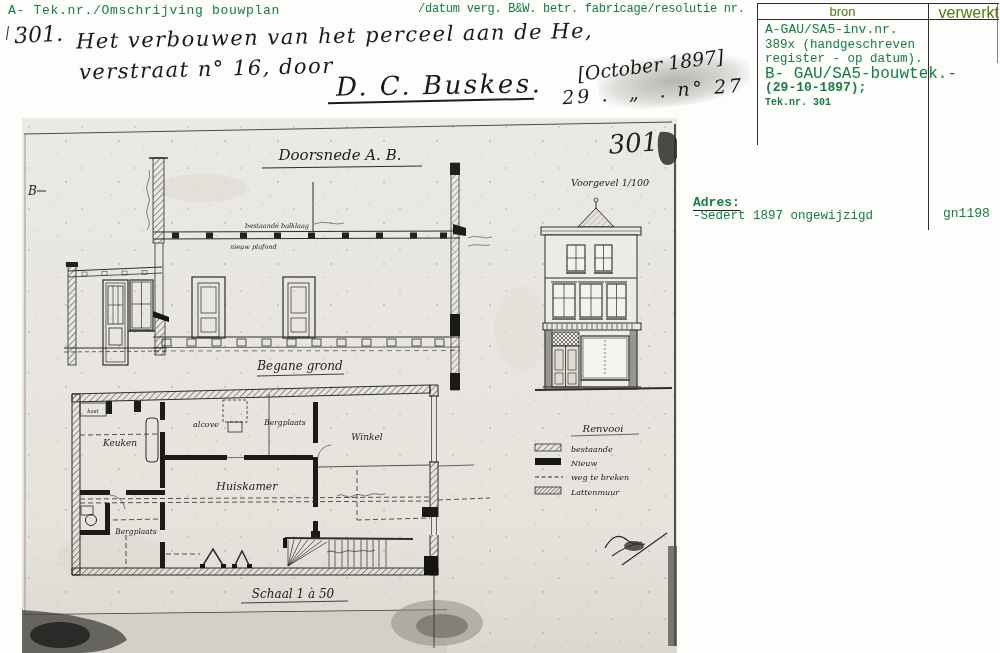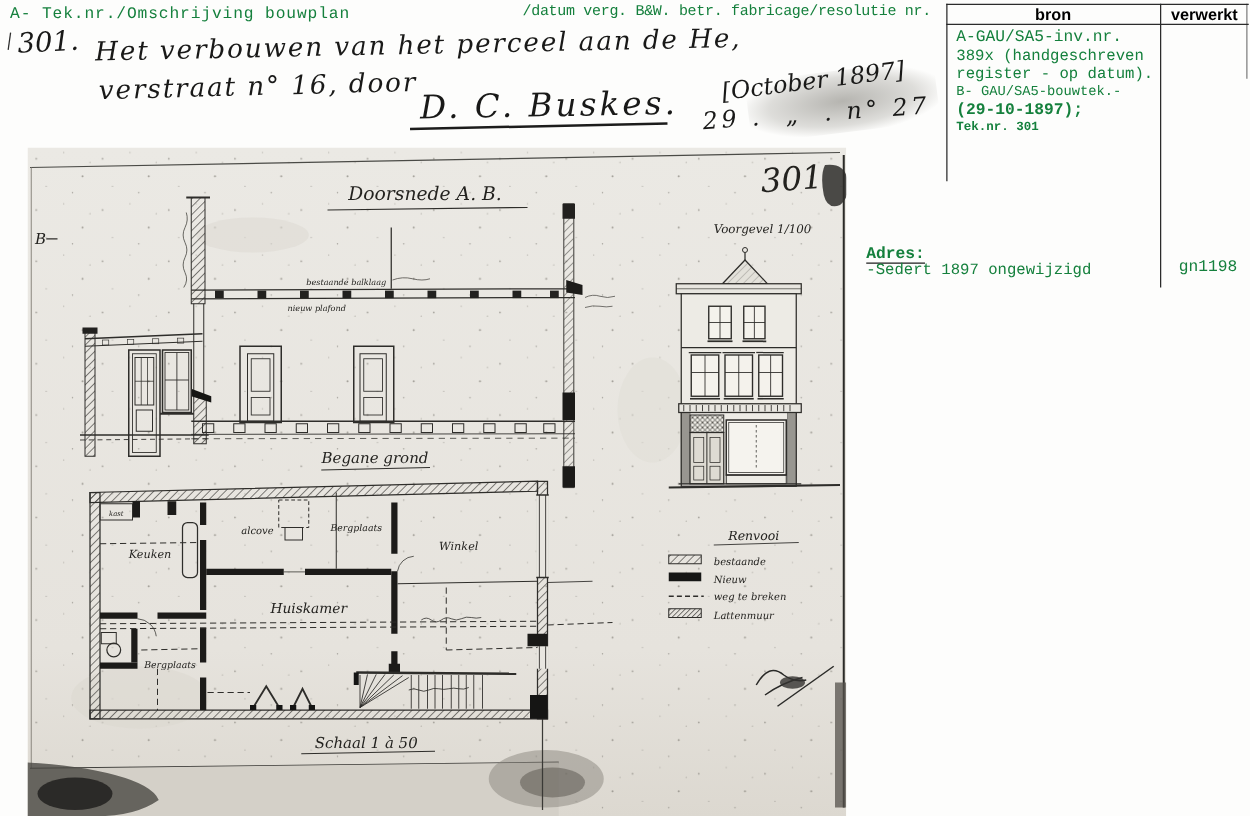--- a/index.html
+++ b/index.html
@@ -1,20 +1,20 @@
 <!DOCTYPE html>
 <html><head>
 <meta charset="utf-8">
 <style>
   html,body{margin:0;padding:0;}
   body{width:1000px;height:653px;background:#fdfdfc;overflow:hidden;position:relative;
        font-family:"Liberation Sans",sans-serif;}
   .abs{position:absolute;}
   .mono{font-family:"Liberation Mono",monospace;color:#15803d;white-space:pre;}
-  .sans{font-family:"Liberation Sans",sans-serif;color:#000000;font-weight:bold;}
+  .sans{font-family:"Liberation Sans",sans-serif;color:#4d7c0f;}
   .script{font-family:"DejaVu Serif",serif;font-style:italic;color:#191918;white-space:pre;}
   .hline{background:#2b2b2b;height:1px;}
   .vline{background:#2b2b2b;width:1px;}
   .bold{font-weight:bold;}
   #scan{position:absolute;left:22px;top:118px;width:655px;height:535px;}
   svg text{font-family:"DejaVu Serif",serif;font-style:italic;fill:#23221f;}
   .smudge{background:radial-gradient(ellipse at 50% 50%, rgba(110,108,100,.5), rgba(140,138,130,.28) 55%, rgba(160,158,150,0) 78%);}
 </style>
 </head>
 <body>
@@ -22,26 +22,26 @@
 <div class="abs mono" style="left:8px;top:3px;font-size:13px;letter-spacing:.7px">A- Tek.nr./Omschrijving bouwplan</div>
 <div class="abs mono" style="left:418px;top:2px;font-size:12px;letter-spacing:-0.25px">/datum verg. B&amp;W. betr. fabricage/resolutie nr.</div>
 
 <div class="abs" style="left:0;top:0">
   <div class="abs hline" style="left:757px;top:3px;width:242px"></div>
   <div class="abs hline" style="left:757px;top:19px;width:242px"></div>
   <div class="abs vline" style="left:757px;top:3px;height:142px"></div>
   <div class="abs vline" style="left:928px;top:3px;height:227px"></div>
   <div class="abs vline" style="left:997px;top:3px;height:60px;opacity:.6"></div>
   <div class="abs sans" style="left:757px;top:4px;width:171px;text-align:center;font-size:13px">bron</div>
-  <div class="abs sans" style="left:928px;top:4px;width:71px;text-align:center;font-size:13px">verwerkt</div>
+  <div class="abs sans" style="left:928px;top:4px;width:71px;text-align:right;font-size:16px">verwerkt</div>
   <div class="abs" style="left:765px;top:23px;line-height:14.6px">
     <div class="mono" style="font-size:13px">A-GAU/SA5-inv.nr.</div>
     <div class="mono" style="font-size:12.5px">389x (handgeschreven</div>
     <div class="mono" style="font-size:12.5px">register - op datum).</div>
-    <div class="mono" style="font-size:11px">B- GAU/SA5-bouwtek.-</div>
+    <div class="mono" style="font-size:16px">B- GAU/SA5-bouwtek.-</div>
     <div class="mono bold" style="font-size:13px">(29-10-1897);</div>
     <div class="mono bold" style="font-size:10px">Tek.nr. 301</div>
   </div>
 </div>
 
 <div class="abs mono bold" style="left:693px;top:195px;font-size:13px;border-bottom:1.4px solid #1e1e1e;padding-bottom:0px">Adres:</div>
 <div class="abs mono" style="left:693px;top:209px;font-size:12.5px">-Sedert 1897 ongewijzigd</div>
 <div class="abs mono" style="left:943px;top:206px;font-size:13px">gn1198</div>
 
 <div class="abs vline" style="left:7px;top:26px;height:14px;transform:rotate(8deg)"></div>

